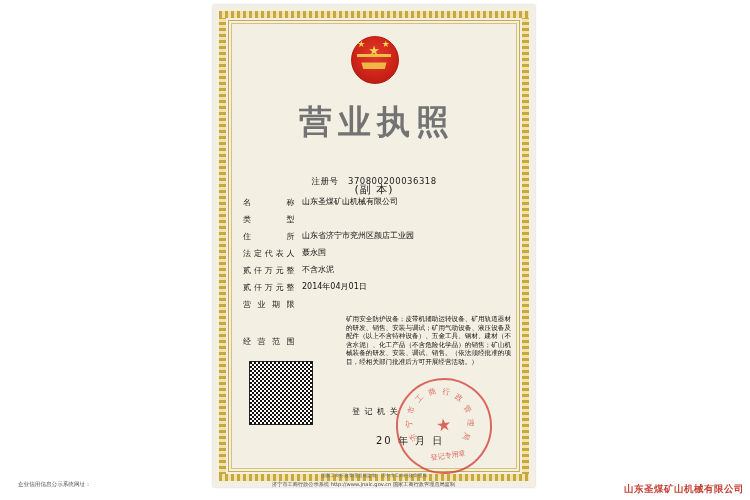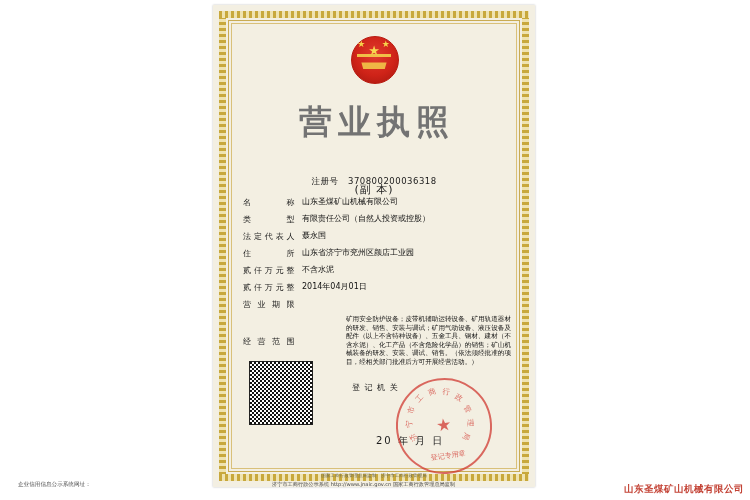--- a/index.html
+++ b/index.html
@@ -204,21 +204,21 @@
       repeating-linear-gradient(90deg, #000 0 2px, #fff 2px 4px);
     background-blend-mode: difference;
     border: 1px solid #111;
     opacity: .92;
   }
 
   
   .authority {
     position: absolute;
     left: 352px;
-    top: 382px;
+    top: 406px;
     font-size: 8px;
     color: #1b1b1b;
     letter-spacing: 1px;
   }
   .date-line {
     position: absolute;
     left: 376px;
     top: 434px;
     font-size: 10px;
     color: #1b1b1b;
@@ -347,29 +347,28 @@
     <span>370800200036318</span>
   </div>
 
   <div class="fields">
     <div class="row">
       <div class="label">名　称</div>
       <div class="value">山东圣煤矿山机械有限公司</div>
     </div>
     <div class="row">
       <div class="label">类　型</div>
-      <div class="value">有限责任公司（自然人投资或控股）</div>
+    </div>
+    <div class="row">
+      <div class="label">住　所</div>
+      <div class="value">山东省济宁市兖州区颜店工业园</div>
     </div>
     <div class="row">
       <div class="label">法定代表人</div>
       <div class="value">聂永国</div>
-    </div>
-    <div class="row">
-      <div class="label">住　所</div>
-      <div class="value">山东省济宁市兖州区颜店工业园</div>
     </div>
     <div class="row">
       <div class="label">贰仟万元整</div>
       <div class="value">不含水泥</div>
     </div>
     <div class="row">
       <div class="label">贰仟万元整</div>
       <div class="value">2014年04月01日</div>
     </div>
     <div class="row term">

